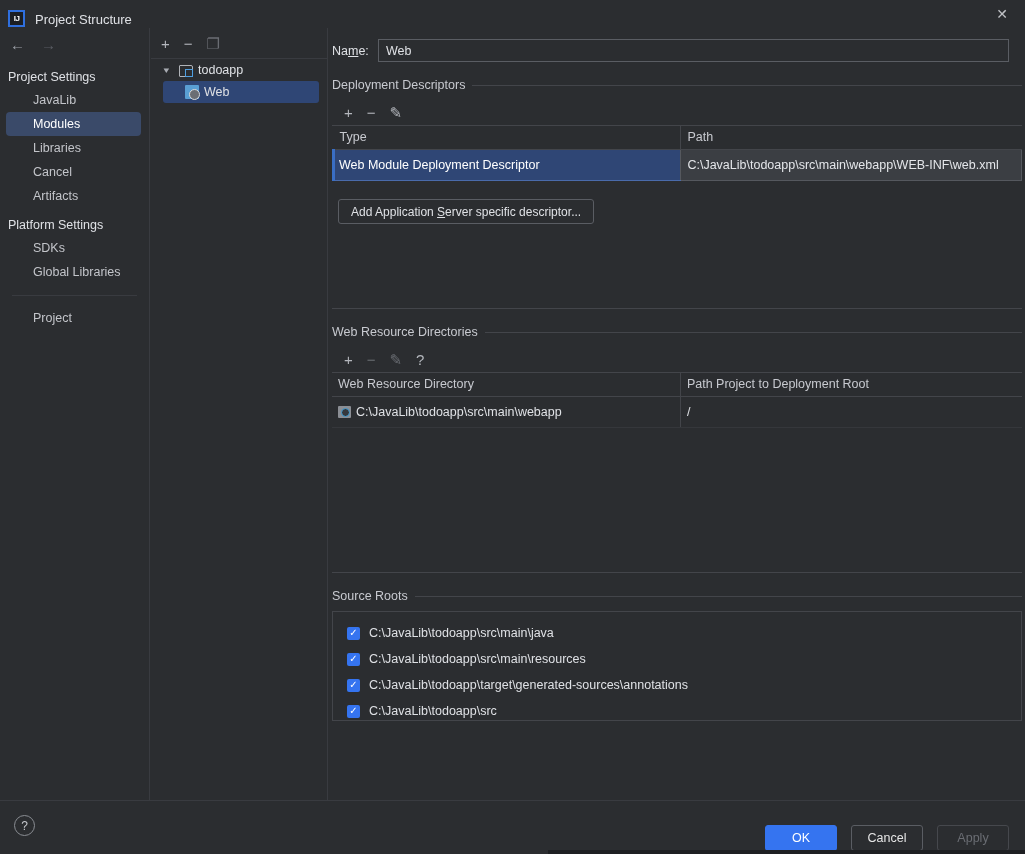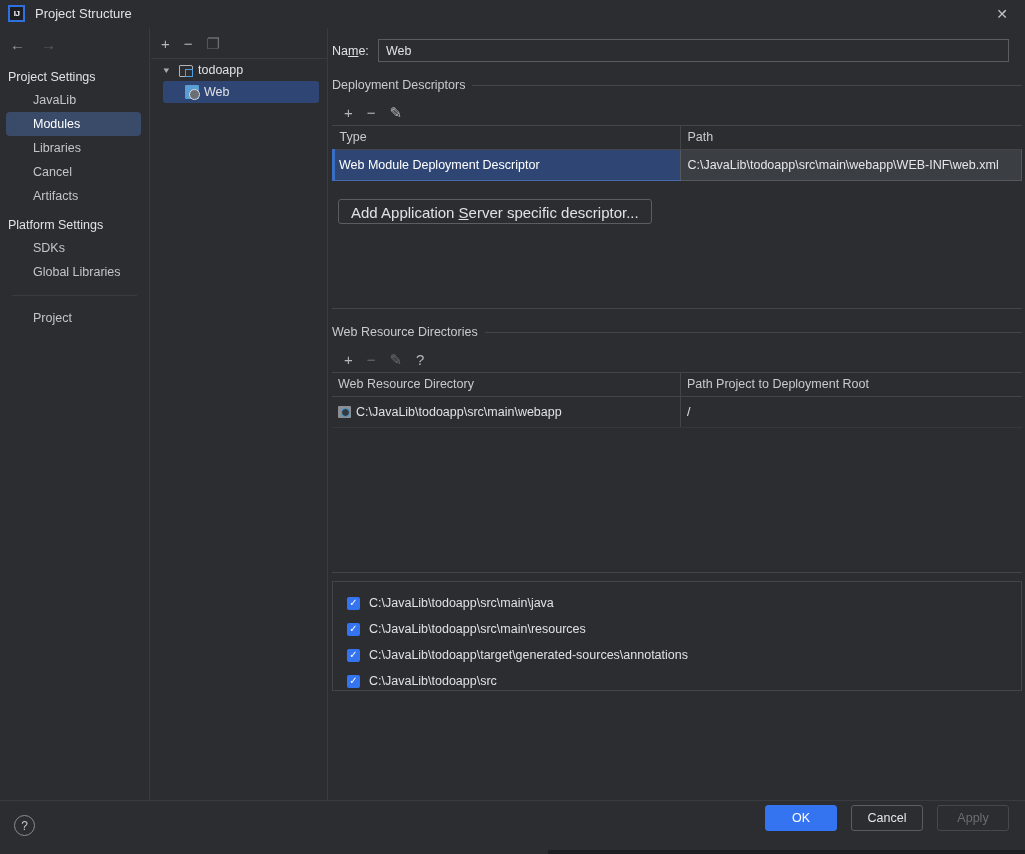--- a/index.html
+++ b/index.html
@@ -9,21 +9,21 @@
     font-family: "Liberation Sans", sans-serif;
     font-size: 12.5px;
     color: #dfe1e5;
     overflow: hidden;
   }
 
   
   .titlebar {
     position: absolute; left: 0; top: 0; width: 1025px; height: 28px;
     background: #2b2d30;
-    display: flex; align-items: center;
+    display: flex; align-items: flex-end;
     border-bottom: 1px solid #2b2d30;
   }
   .app-logo {
     width: 17px; height: 17px; margin-left: 8px; margin-right: 10px;
     border: 2px solid #2f6fde; background: #1b1e23;
     display: flex; align-items: center; justify-content: center;
     font-size: 8px; font-weight: bold; color: #ffffff;
     font-family: "Liberation Sans", sans-serif; line-height: 1;
     letter-spacing: -0.5px;
   }
@@ -167,21 +167,21 @@
   td.cell-plain.col2 { border-left: 1px solid #43454a; }
 
   .list-box {
     margin: 0 3px; height: 128px; background: #2b2d30;
     border-bottom: 1px solid #43454a;
   }
   .list-box-tall { height: 145px; }
 
   .btn-std {
     background: #2b2d30; border: 1px solid #5a5d63; border-radius: 3px;
-    color: #dfe1e5; font-size: 15px; font-family: "Liberation Sans", sans-serif;
+    color: #dfe1e5; font-size: 12px; font-family: "Liberation Sans", sans-serif;
     padding: 4px 12px; cursor: default; height: 25px;
   }
   .btn-std u { text-decoration: underline; }
 
   .ico-dir {
     display: inline-block; width: 13px; height: 12px; margin-right: 5px;
     vertical-align: -2px; background: #8b8e94; border-radius: 1px;
     position: relative;
   }
   .ico-dir::after {
@@ -208,21 +208,21 @@
     position: absolute; left: 0; top: 800px; width: 1025px; height: 50px;
     background: #2b2d30; border-top: 1px solid #393b40;
   }
   .help-circle {
     position: absolute; left: 14px; top: 14px; width: 21px; height: 21px;
     border-radius: 50%; border: 1px solid #8a8d93; color: #c5c7cc;
     display: flex; align-items: center; justify-content: center; font-size: 12px;
     cursor: default;
   }
   .dlg-buttons {
-    position: absolute; right: 16px; top: 4px; display: flex; gap: 14px;
+    position: absolute; right: 16px; top: 24px; display: flex; gap: 14px;
   }
   .dlg-btn {
     min-width: 72px; height: 26px; border-radius: 3px;
     font-size: 12.5px; font-family: "Liberation Sans", sans-serif;
     display: flex; align-items: center; justify-content: center; cursor: default;
   }
   .dlg-btn.primary { background: #3574f0; color: #ffffff; border: 1px solid #3574f0; }
   .dlg-btn.normal { background: #2b2d30; color: #e5e5e5; border: 1px solid #5a5d63; }
   .dlg-btn.disabled { background: #2b2d30; color: #6a6d73; border: 1px solid #46484d; }
 
@@ -354,20 +354,24 @@
           <td class="cell-plain">
             <span class="ico-dir"></span><span>C:\JavaLib\todoapp\src\main\webapp</span>
           </td>
           <td class="cell-plain col2">/</td>
         </tr>
       </tbody>
     </table>
 
     <div class="list-box list-box-tall"></div>
 
+    <div class="section-head">
+      <span class="section-title">Source Roots</span>
+      <span class="section-line"></span>
+    </div>
 
     <div class="roots-box">
       <div class="root-row">
         <span class="cbx">✓</span>
         <span class="root-label">C:\JavaLib\todoapp\src\main\java</span>
       </div>
       <div class="root-row">
         <span class="cbx">✓</span>
         <span class="root-label">C:\JavaLib\todoapp\src\main\resources</span>
       </div>

